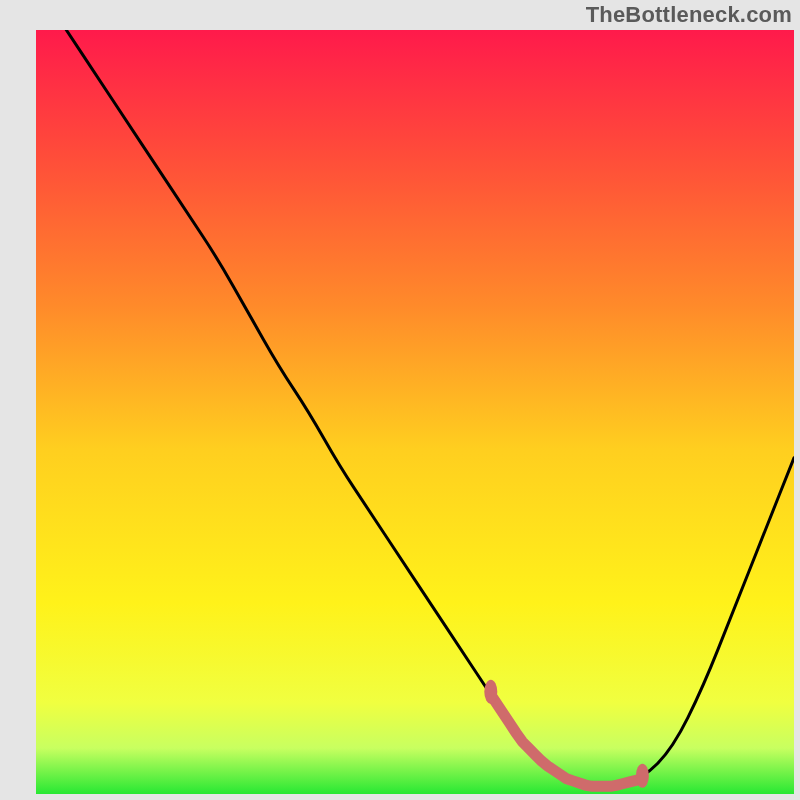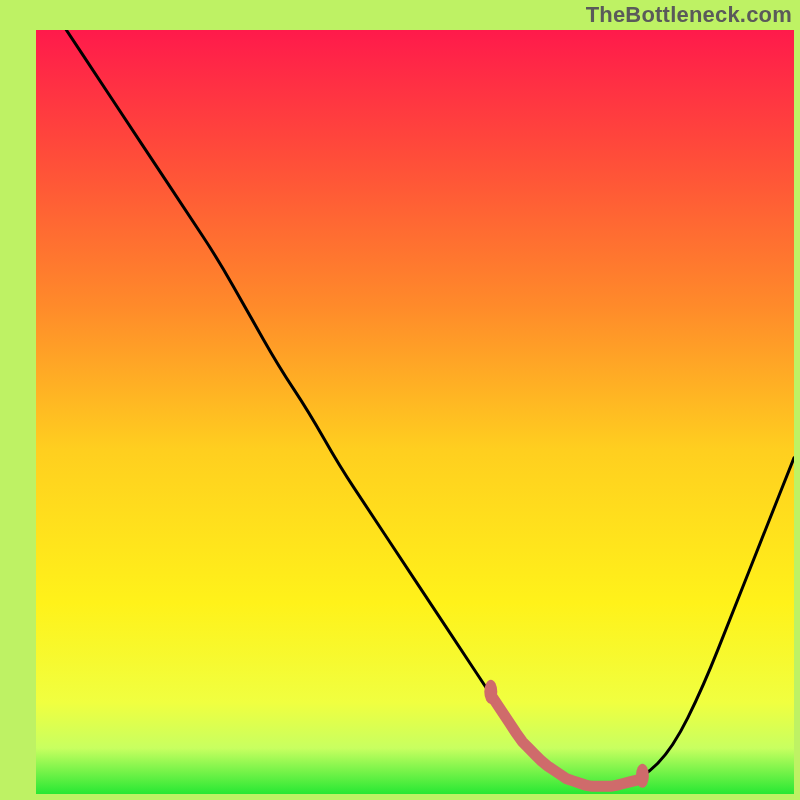--- a/index.html
+++ b/index.html
@@ -8,21 +8,21 @@
     width: 800px;
     height: 800px;
     background: #000;
     font-family: Arial, Helvetica, sans-serif;
     overflow: hidden;
   }
   .frame {
     position: relative;
     width: 800px;
     height: 800px;
-    background: #bef264;
+    background: #e5e5e5;
   }
   .attribution {
     position: absolute;
     top: 2px;
     right: 8px;
     color: #5a5a5a;
     font-size: 22px;
     font-weight: 600;
     letter-spacing: 0.2px;
   }

